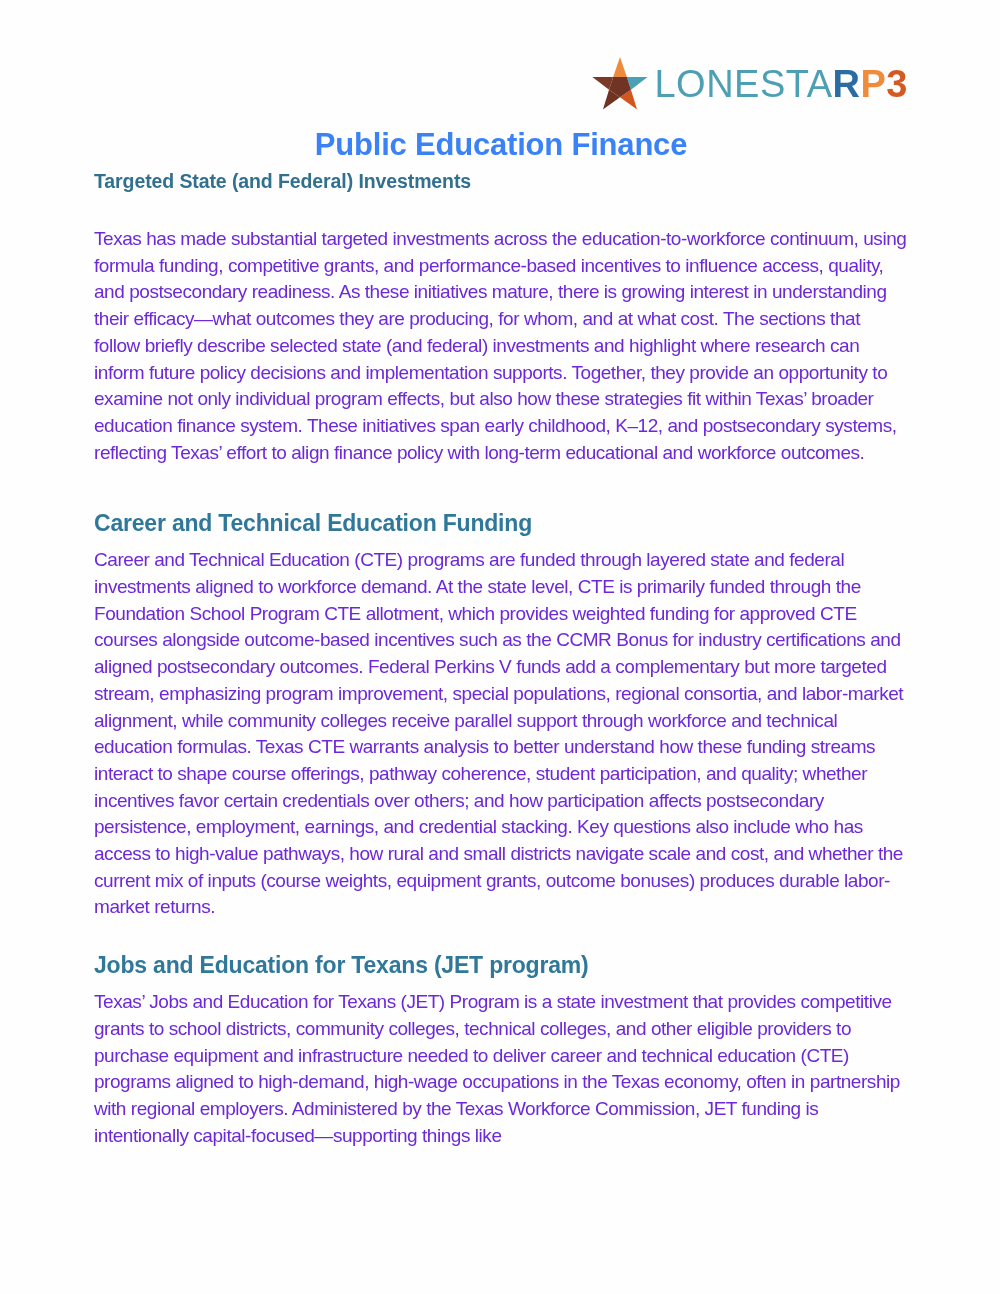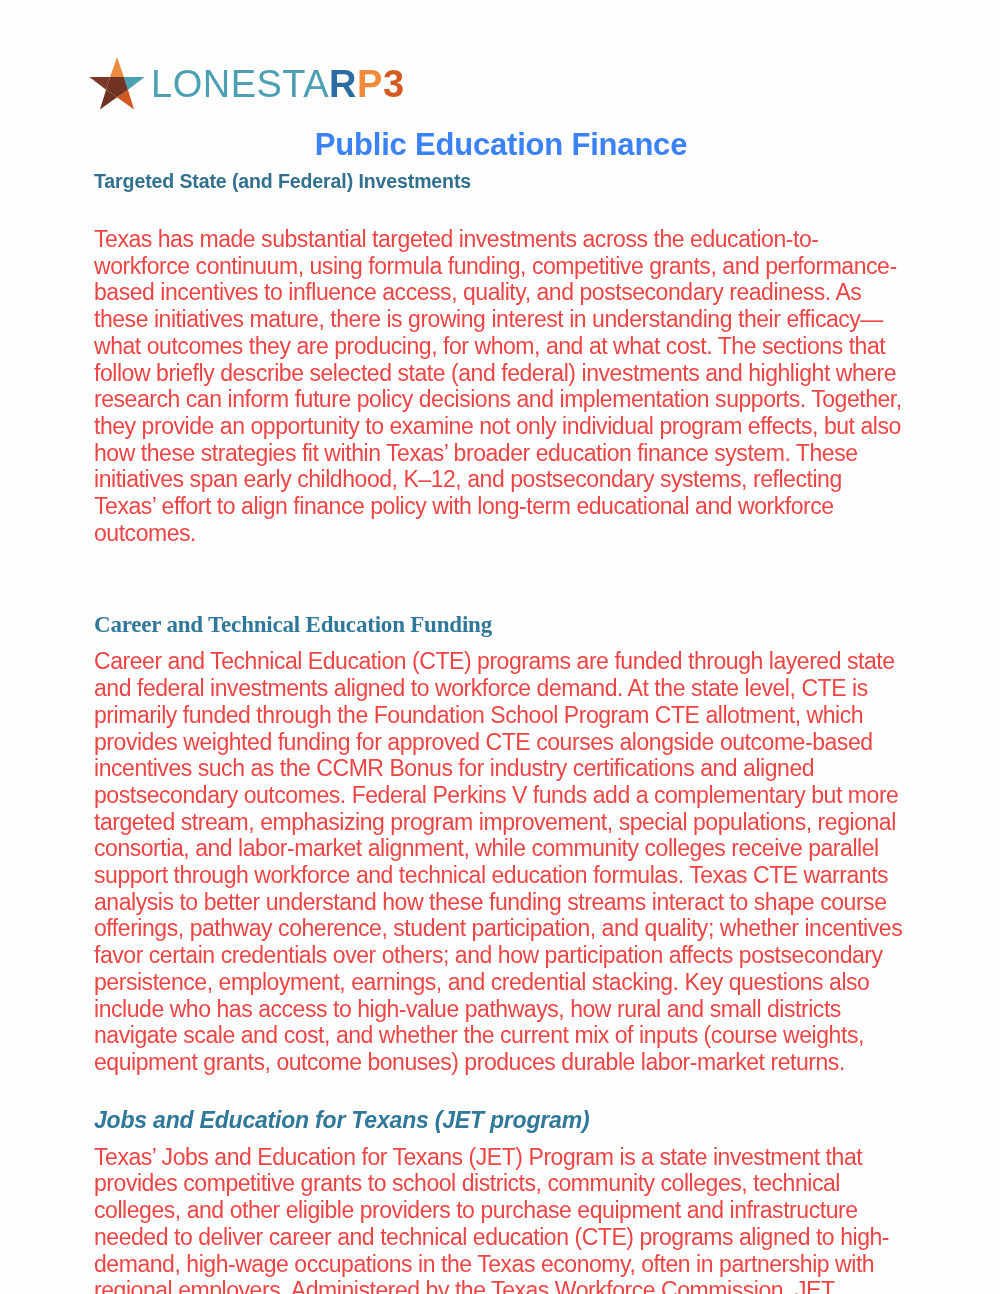--- a/index.html
+++ b/index.html
@@ -17,20 +17,21 @@
     height: 1294px;
     padding: 54px 92px 0 94px;
   }
   
   .logo {
     display: flex;
     align-items: center;
     gap: 5px;
     height: 58px;
     margin-left: -6px;
+    justify-content: flex-end;
   }
   .logo svg { width: 58px; height: 55px; flex: 0 0 auto; }
   .wordmark {
     font-size: 38px;
     letter-spacing: 0.5px;
     white-space: nowrap;
     line-height: 1;
     margin-top: 2px;
   }
   .wm-light { color: #4d9fb3; font-weight: 400; }
@@ -48,35 +49,35 @@
   }
   .subtitle {
     margin-top: 7px;
     font-size: 19.5px;
     font-weight: 700;
     color: #31708e;
     letter-spacing: -0.1px;
   }
   
   .para {
-    font-size: 23px;
+    font-size: 19px;
     line-height: 26.7px;
     letter-spacing: -0.45px;
-    color: #ef4444;
+    color: #6d28d9;
     text-align: left;
   }
   .intro { margin-top: 33px; }
   .section-heading {
     font-size: 23px;
     font-weight: 600;
     color: #30789a;
     letter-spacing: -0.2px;
   }
-  .sh-1 { margin-top: 66px; margin-bottom: 10px; font-family: Liberation Serif, serif; }
-  .sh-2 { margin-top: 31px; margin-bottom: 10px; font-style: italic; }
+  .sh-1 { margin-top: 44px; margin-bottom: 10px; }
+  .sh-2 { margin-top: 31px; margin-bottom: 10px; }
 </style>
 </head>
 <body>
 
 <div class="page">
 
   <div class="logo">
     <svg viewBox="0 0 100 91" aria-hidden="true">
       <polygon points="38.2,34.5 50,0 61.8,34.5" fill="#ec8a3d"></polygon>
       <polygon points="61.8,34.5 97.6,34.5 68.9,56.4" fill="#4aa0b4"></polygon>

